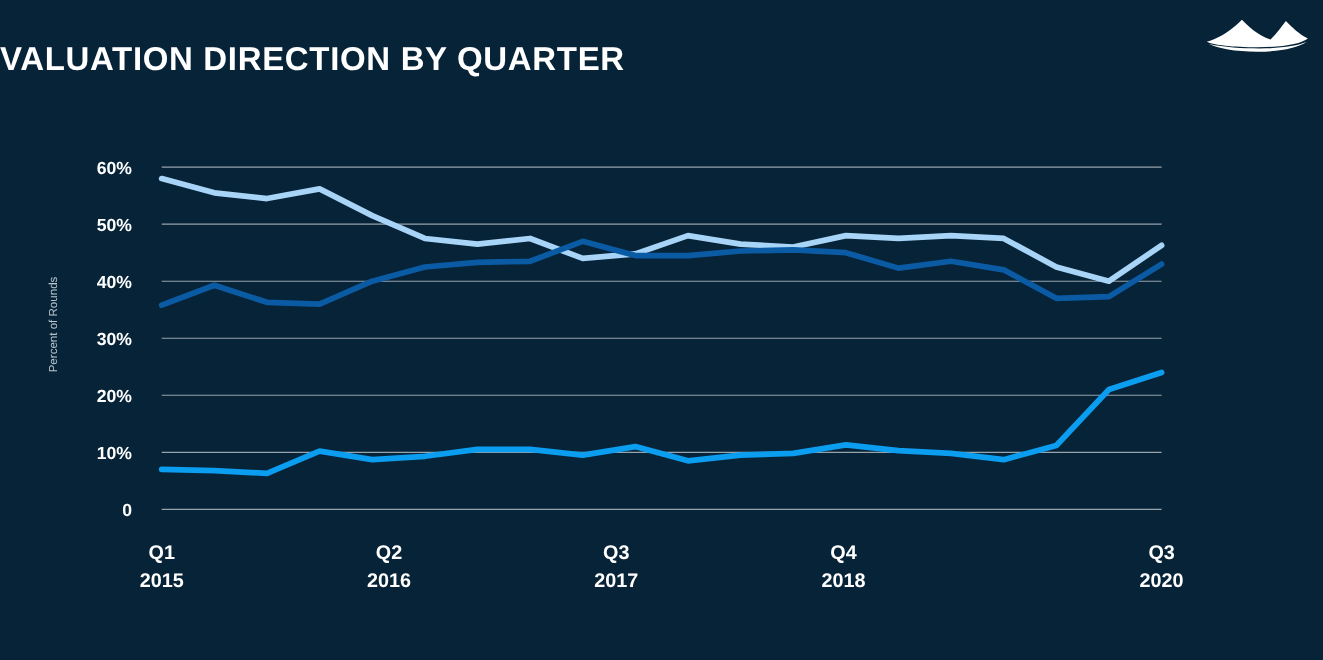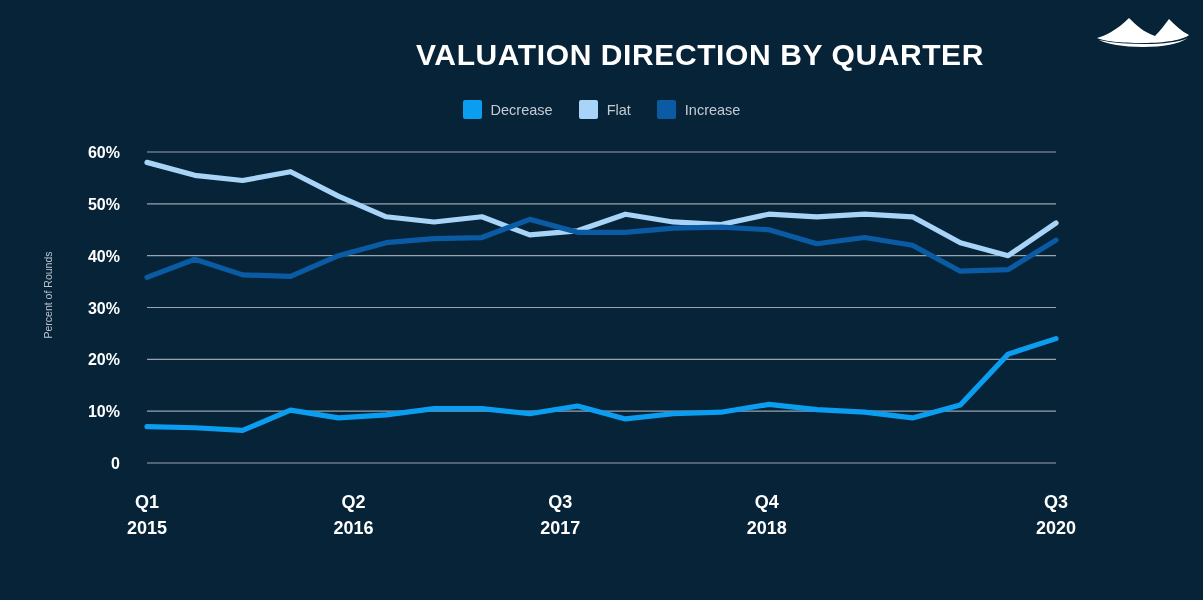--- a/index.html
+++ b/index.html
@@ -27,21 +27,21 @@
     width: 96px;
     height: 38px;
   }
 
   
   .chart-title {
     position: absolute;
     top: 38px;
     left: 0;
     width: 984px;
-    text-align: right;
+    text-align: left;
     color: #ffffff;
     font-size: 30px;
     font-weight: bold;
     letter-spacing: 0.6px;
   }
 
   
   .legend {
     position: absolute;
     top: 100px;
@@ -130,34 +130,20 @@
 
 <div id="chart-root">
 
   <svg class="logo" viewBox="0 0 96 38">
     <path d="M2,28 C10,26 22,20 34,8 C40,14 48,22 60,26 C66,20 70,14 74,9 C80,15 86,21 94,25 C88,30 70,33 48,33 C26,33 8,31 2,28 Z" fill="#ffffff"></path>
     <path d="M4,30 C18,33 34,34 50,34 C68,34 84,32 93,28 C84,34 68,37 48,37 C28,37 12,34 4,30 Z" fill="#ffffff"></path>
   </svg>
 
   <div class="chart-title">VALUATION DIRECTION BY QUARTER</div>
 
-  <div class="legend">
-    <div class="legend-item">
-      <span class="legend-swatch" style="background:#0b9df0"></span>
-      <span class="legend-label">Decrease</span>
-    </div>
-    <div class="legend-item">
-      <span class="legend-swatch" style="background:#a8d5f7"></span>
-      <span class="legend-label">Flat</span>
-    </div>
-    <div class="legend-item">
-      <span class="legend-swatch" style="background:#0a5ba4"></span>
-      <span class="legend-label">Increase</span>
-    </div>
-  </div>
 
   <div class="plot-wrap">
     <svg class="plot" viewBox="0 0 1203 600" preserveAspectRatio="none">
       <g id="gridlines">
           <line x1="147" x2="1056" y1="152" y2="152" class="gridline"></line>
           <line x1="147" x2="1056" y1="203.83333333333331" y2="203.83333333333331" class="gridline"></line>
           <line x1="147" x2="1056" y1="255.66666666666669" y2="255.66666666666669" class="gridline"></line>
           <line x1="147" x2="1056" y1="307.5" y2="307.5" class="gridline"></line>
           <line x1="147" x2="1056" y1="359.33333333333337" y2="359.33333333333337" class="gridline"></line>
           <line x1="147" x2="1056" y1="411.1666666666667" y2="411.1666666666667" class="gridline"></line>

